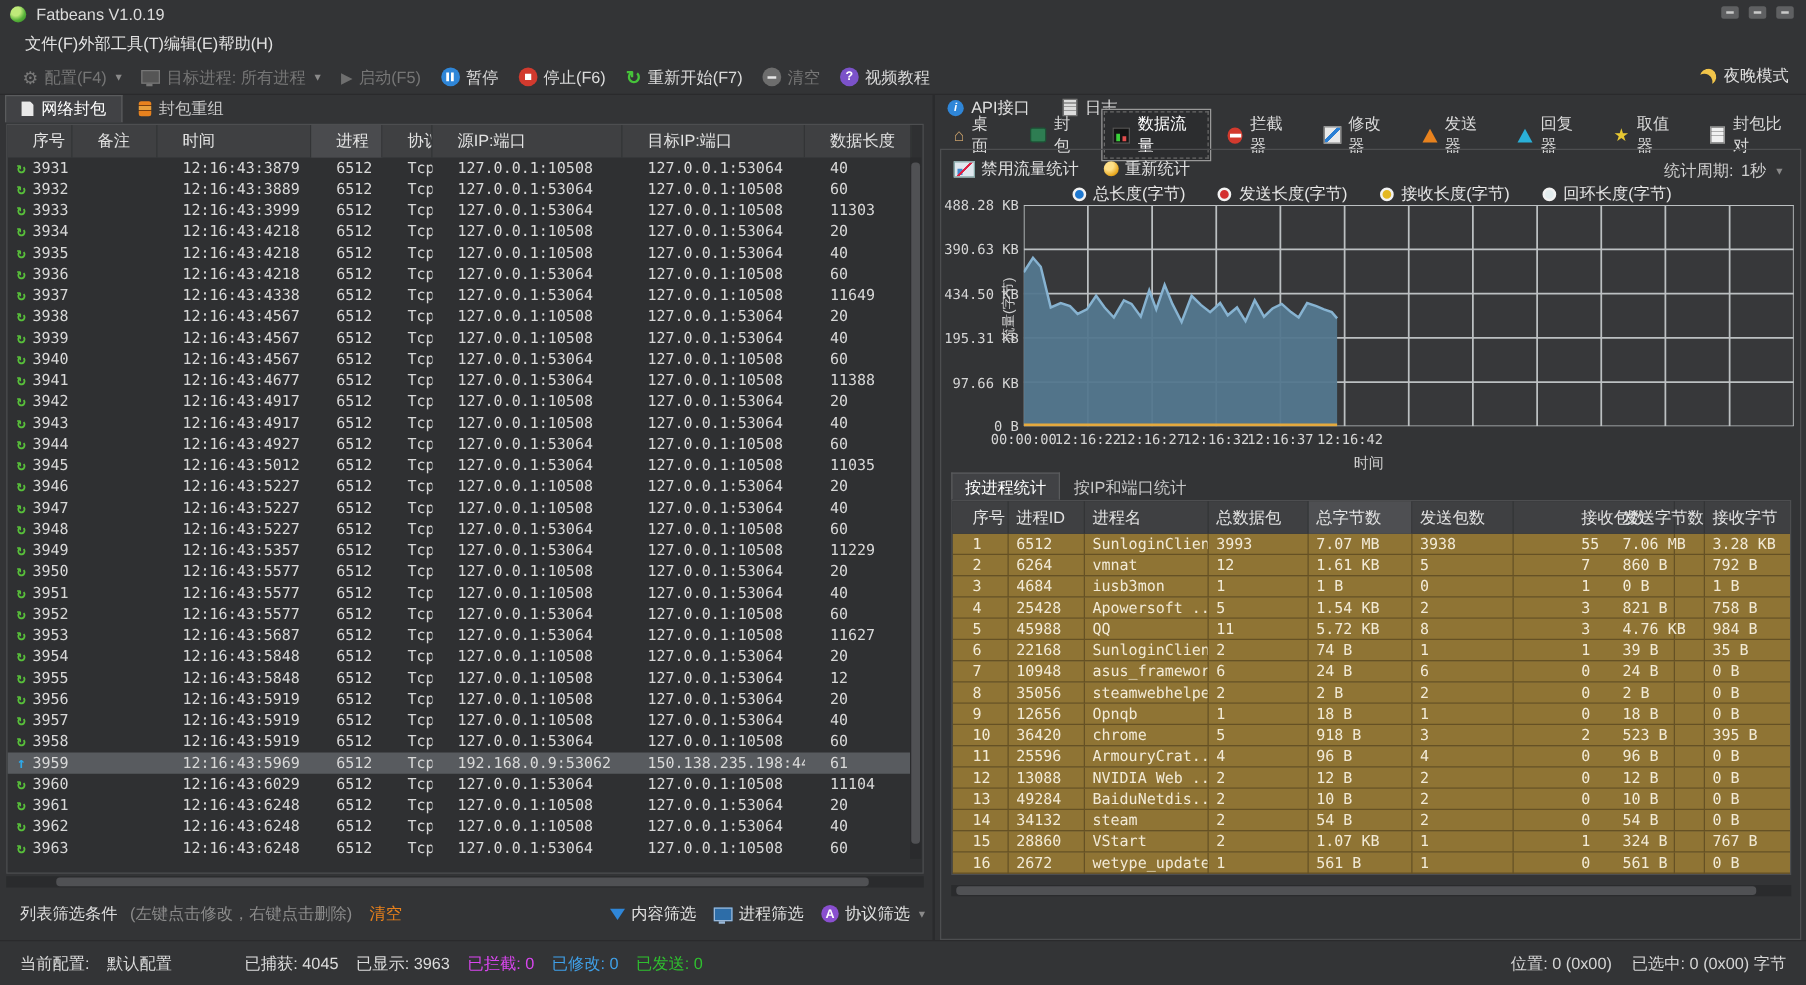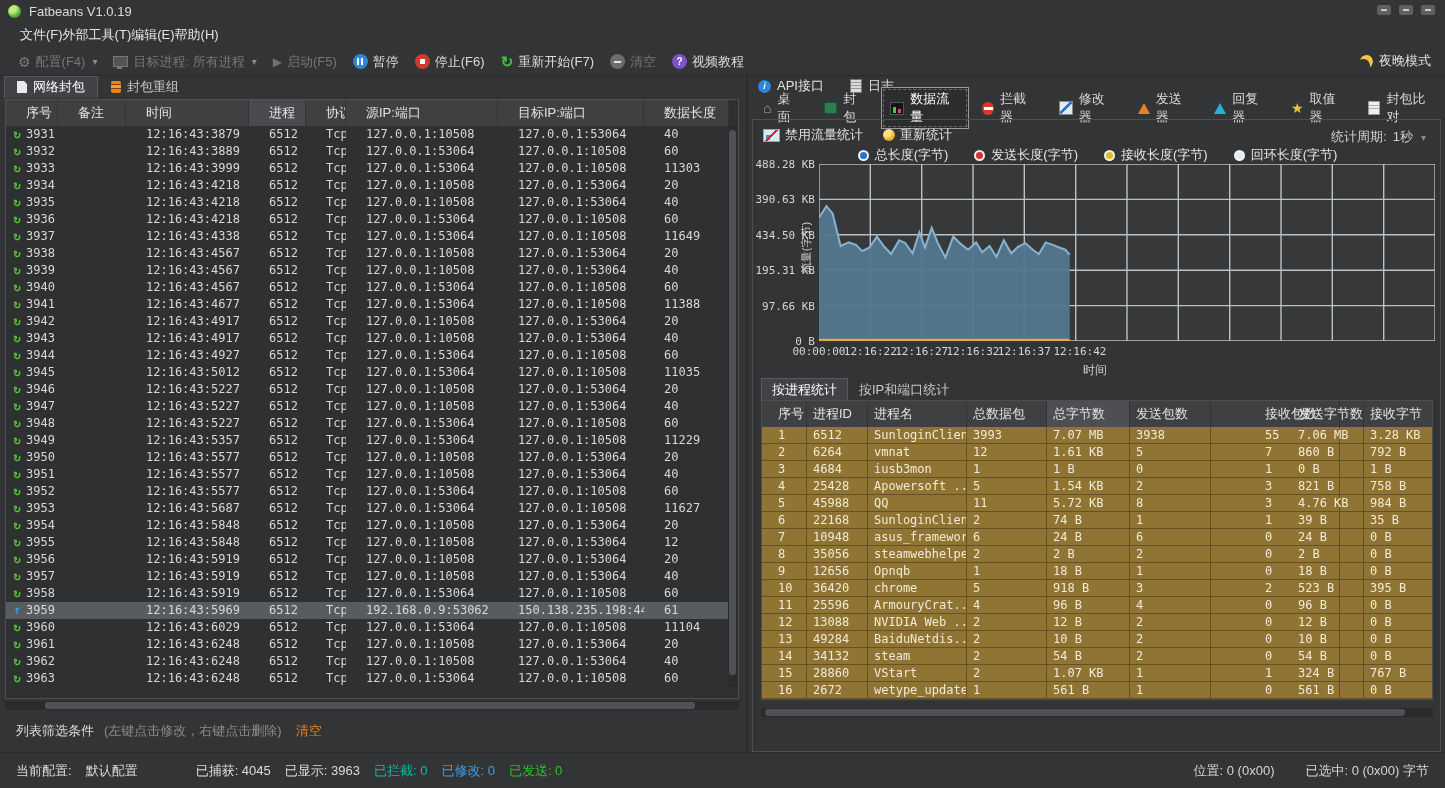--- a/index.html
+++ b/index.html
@@ -142,22 +142,22 @@
   .sc{position:absolute;top:0;height:17px;padding-left:6px;box-sizing:border-box;overflow:hidden;white-space:nowrap;border-right:1px solid #655124;}
   .s0{left:0;width:45px;padding-left:16px;} .s1{left:45px;width:61px;} .s2{left:106px;width:99px;}
   .s3{left:205px;width:80px;} .s4{left:285px;width:83px;} .s5{left:368px;width:81px;}
   .s6{left:449px;width:81px;margin-left:48px;} .s7{left:530px;width:72px;} .s8{left:602px;width:68px;border-right:none;}
   #shscroll{position:absolute;left:8px;top:588px;width:672px;height:9px;background:#2a2b2d;}
   #shscroll .thumb{position:absolute;left:4px;top:1px;height:7px;width:640px;background:#505154;border-radius:3px;}
   #notetext{position:absolute;left:10px;top:608px;color:#cfcfcf;}
   
   #statusbar{left:0;top:752px;width:1445px;height:36px;border-top:1px solid #2a2a2c;display:flex;align-items:center;
              padding:0 16px;box-sizing:border-box;gap:14px;}
-  .st-red{color:#14b8a6;} .st-blue{color:#3fa0e8;} .st-green{color:#2fbf2f;}
-  #st-right{position:absolute;right:16px;display:flex;gap:31px;color:#d5d5d5;}
+  .st-red{color:#d946ef;} .st-blue{color:#3fa0e8;} .st-green{color:#2fbf2f;}
+  #st-right{position:absolute;right:16px;display:flex;gap:16px;color:#d5d5d5;}
   .gap{width:30px;}
 </style>
 </head>
 <body>
 
 <div id="app">
 
   <div id="titlebar" class="abs">
     <span id="app-icon"></span>
     <span>Fatbeans V1.0.19</span>
@@ -611,20 +611,34 @@
           <span class="thumb"></span>
         </div>
     </div>
     <div id="lhscroll">
         <span class="thumb"></span>
       </div>
     <div id="filterbar">
       <span>列表筛选条件</span>
       <span id="filterhint">(左键点击修改，右键点击删除)</span>
       <span id="filterclear">清空</span>
+      <div id="filterbtns">
+          <span class="fbtn">
+            <span class="ic-funnel"></span>
+            <span>内容筛选</span>
+          </span>
+          <span class="fbtn">
+            <span class="ic-monitor2"></span>
+            <span>进程筛选</span>
+          </span>
+          <span class="fbtn caret">
+            <span class="ic-proto">A</span>
+            <span>协议筛选</span>
+          </span>
+        </div>
     </div>
   </div>
 
   <div id="splitter" class="abs"></div>
 
   <div id="rightpanel" class="abs">
     <div id="rtoptabs">
         <div class="rtoptab">
           <span class="ic-api">i</span>
           <span>API接口</span>

